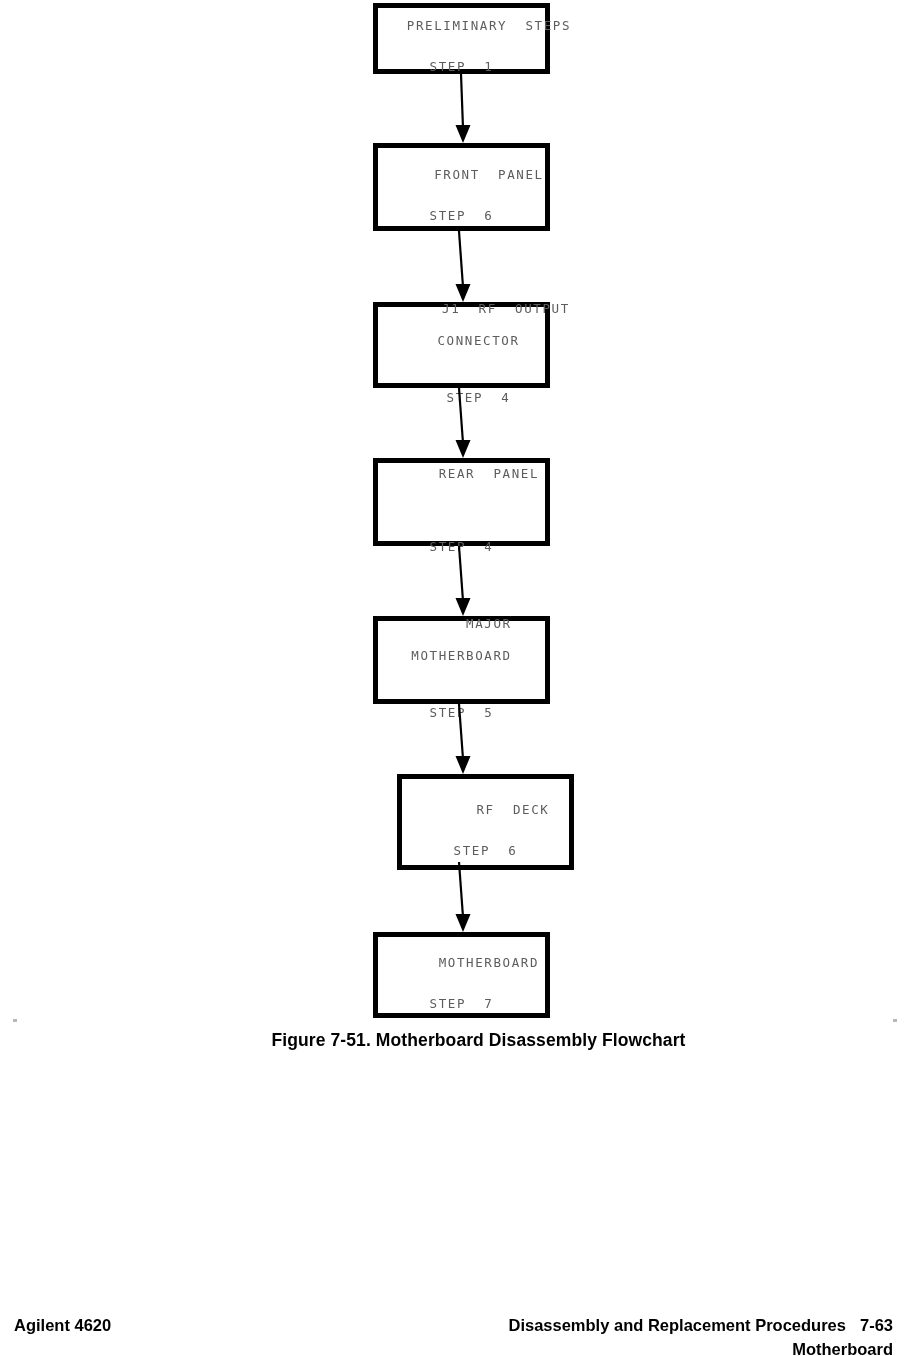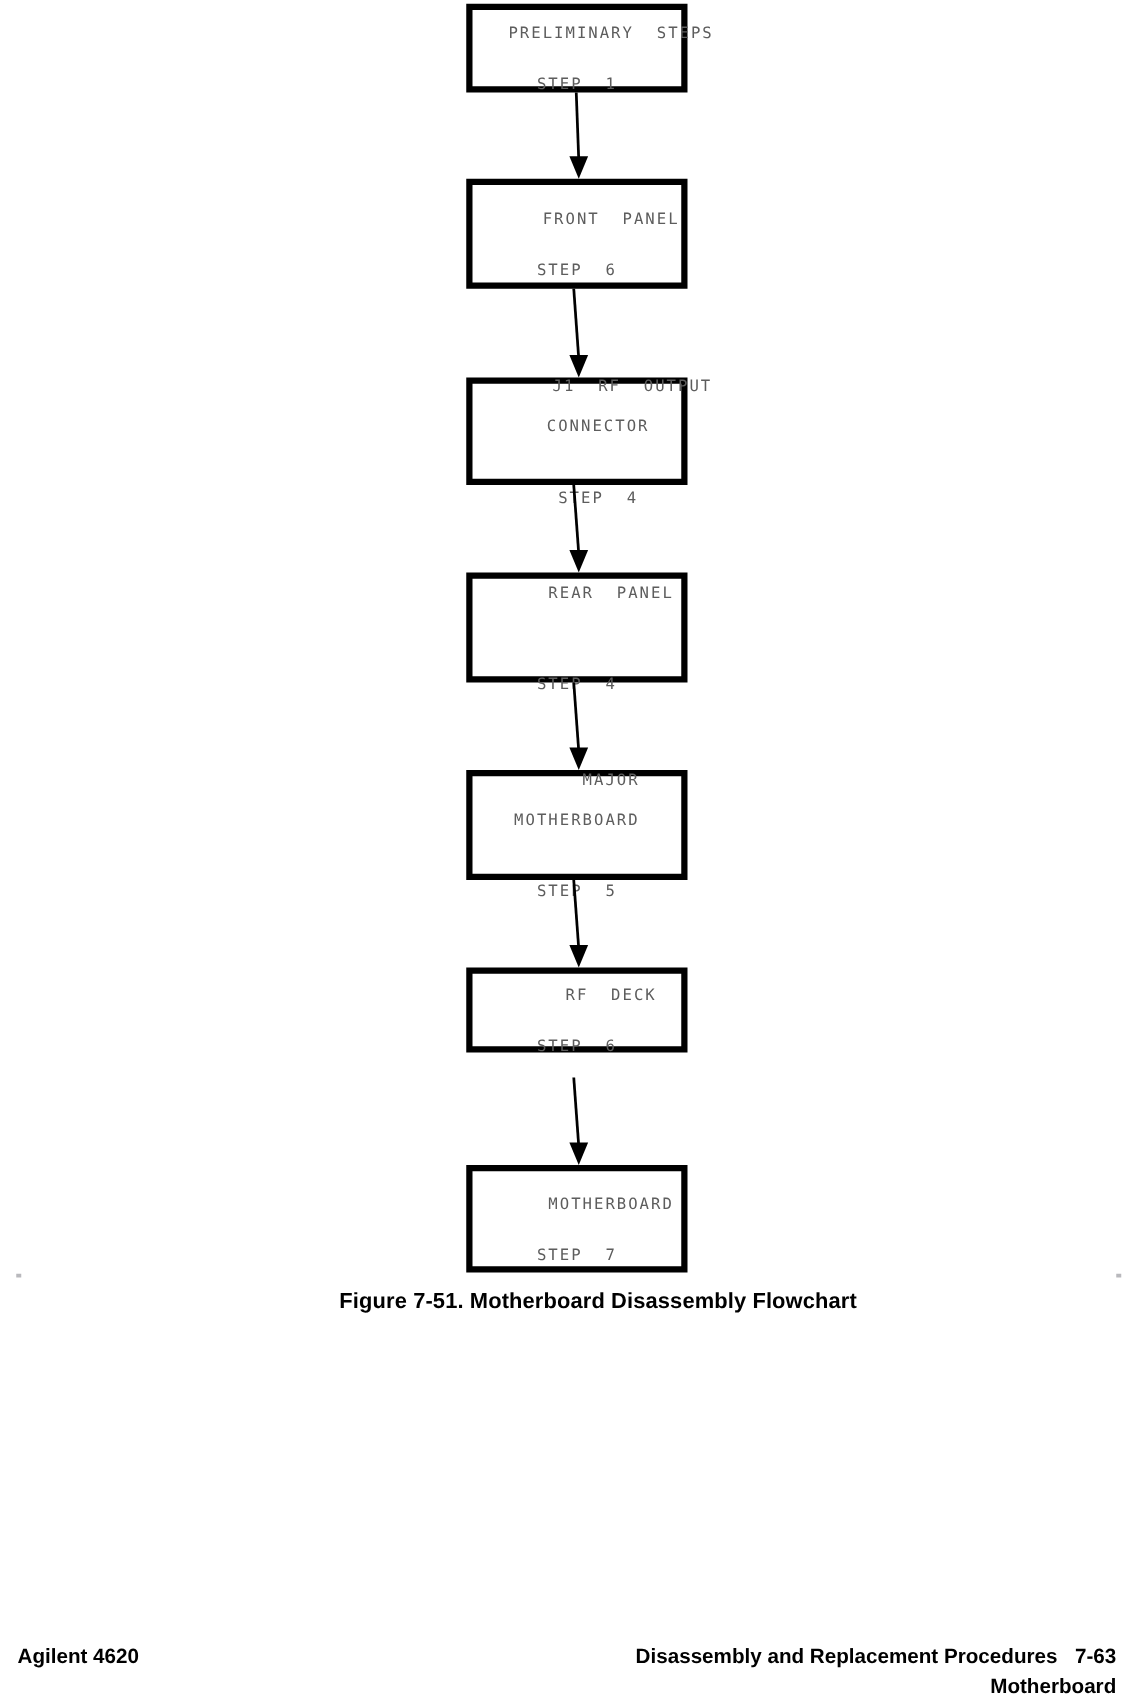--- a/index.html
+++ b/index.html
@@ -51,21 +51,21 @@
   .node-title { font-weight: 400; }
   .node-step  { margin-top: 9px; }
   .node-title .l2 { display: block; }
 
   
   #node-1 { top: 3px;   height: 71px; }
   #node-2 { top: 143px; height: 88px; }
   #node-3 { top: 302px; height: 86px; padding-left: 34px; }
   #node-4 { top: 458px; height: 88px; gap: 32px; }
   #node-5 { top: 616px; height: 88px; }
-  #node-6 { top: 774px; height: 68px; }
+  #node-6 { top: 774px; height: 96px; margin-left: 24px; }
   #node-7 { top: 932px; height: 86px; }
 
   
   #arrow-layer {
     position: absolute;
     left: 0;
     top: 0;
     width: 907px;
     height: 1020px;
     pointer-events: none;

